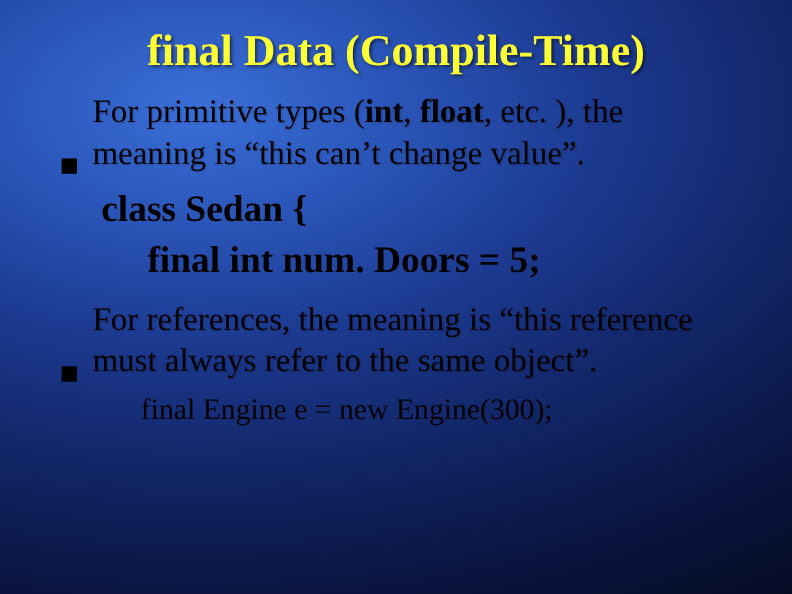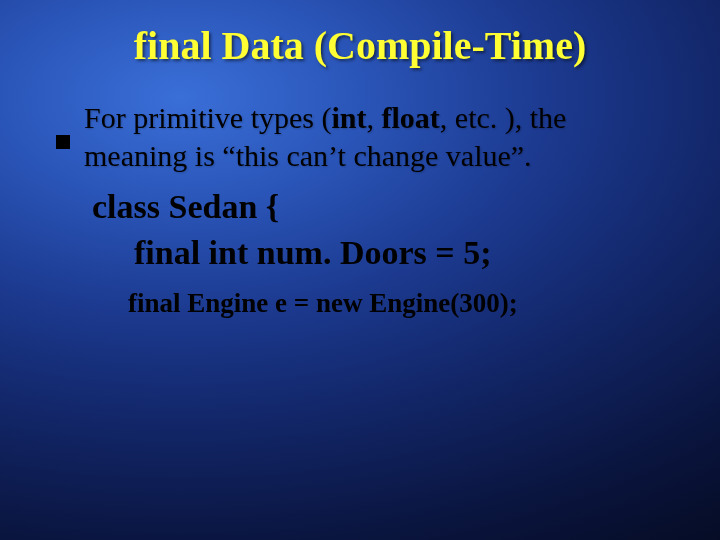--- a/index.html
+++ b/index.html
@@ -22,29 +22,29 @@
       #040818 100%);
     color: #000;
     box-sizing: border-box;
     padding: 22px 48px 0 48px;
   }
   .title {
     color: #ffff33;
     font-size: 40px;
     font-weight: bold;
     text-align: center;
-    margin: 0 0 30px 0;
+    margin: 0 0 14px 0;
     text-shadow: 2px 2px 3px rgba(0,0,0,0.5);
   }
   .body {
     padding: 0 8px 0 8px;
   }
   .bullet-row {
     display: flex;
-    align-items: center;
+    align-items: flex-end;
     margin-bottom: 10px;
   }
   .bullet {
     width: 14px;
     height: 14px;
     background: #000;
     flex: 0 0 14px;
     margin-top: 10px;
     margin-right: 14px;
   }
@@ -60,21 +60,21 @@
     font-weight: bold;
     color: #000;
     margin: 6px 0 12px 36px;
     line-height: 1.35;
   }
   .code-indent {
     padding-left: 42px;
   }
   .code-line-2 {
     font-size: 27px;
-    font-weight: bold;
+    font-weight: normal;
     color: #000;
     margin: 8px 0 0 72px;
   }
 </style>
 </head>
 <body>
 
 <div class="slide">
 
   <h1 class="title">final Data (Compile-Time)</h1>
@@ -86,17 +86,21 @@
       <div class="bullet-text">
         <span>For primitive types (</span><span class="bold">int</span><span>, </span><span class="bold">float</span><span>, etc. ), the meaning is “this can’t change value”.</span>
       </div>
     </div>
 
     <div class="code-block">
       <div>class Sedan {</div>
       <div class="code-indent">final int num. Doors = 5;</div>
     </div>
 
+    <div class="bullet-row">
+      <div class="bullet"></div>
+      <div class="bullet-text">For references, the meaning is “this reference must always refer to the same object”.</div>
+    </div>
 
     <div class="code-line-2">final Engine e = new Engine(300);</div>
 
   </div>
 </div>
 
 </body></html>

